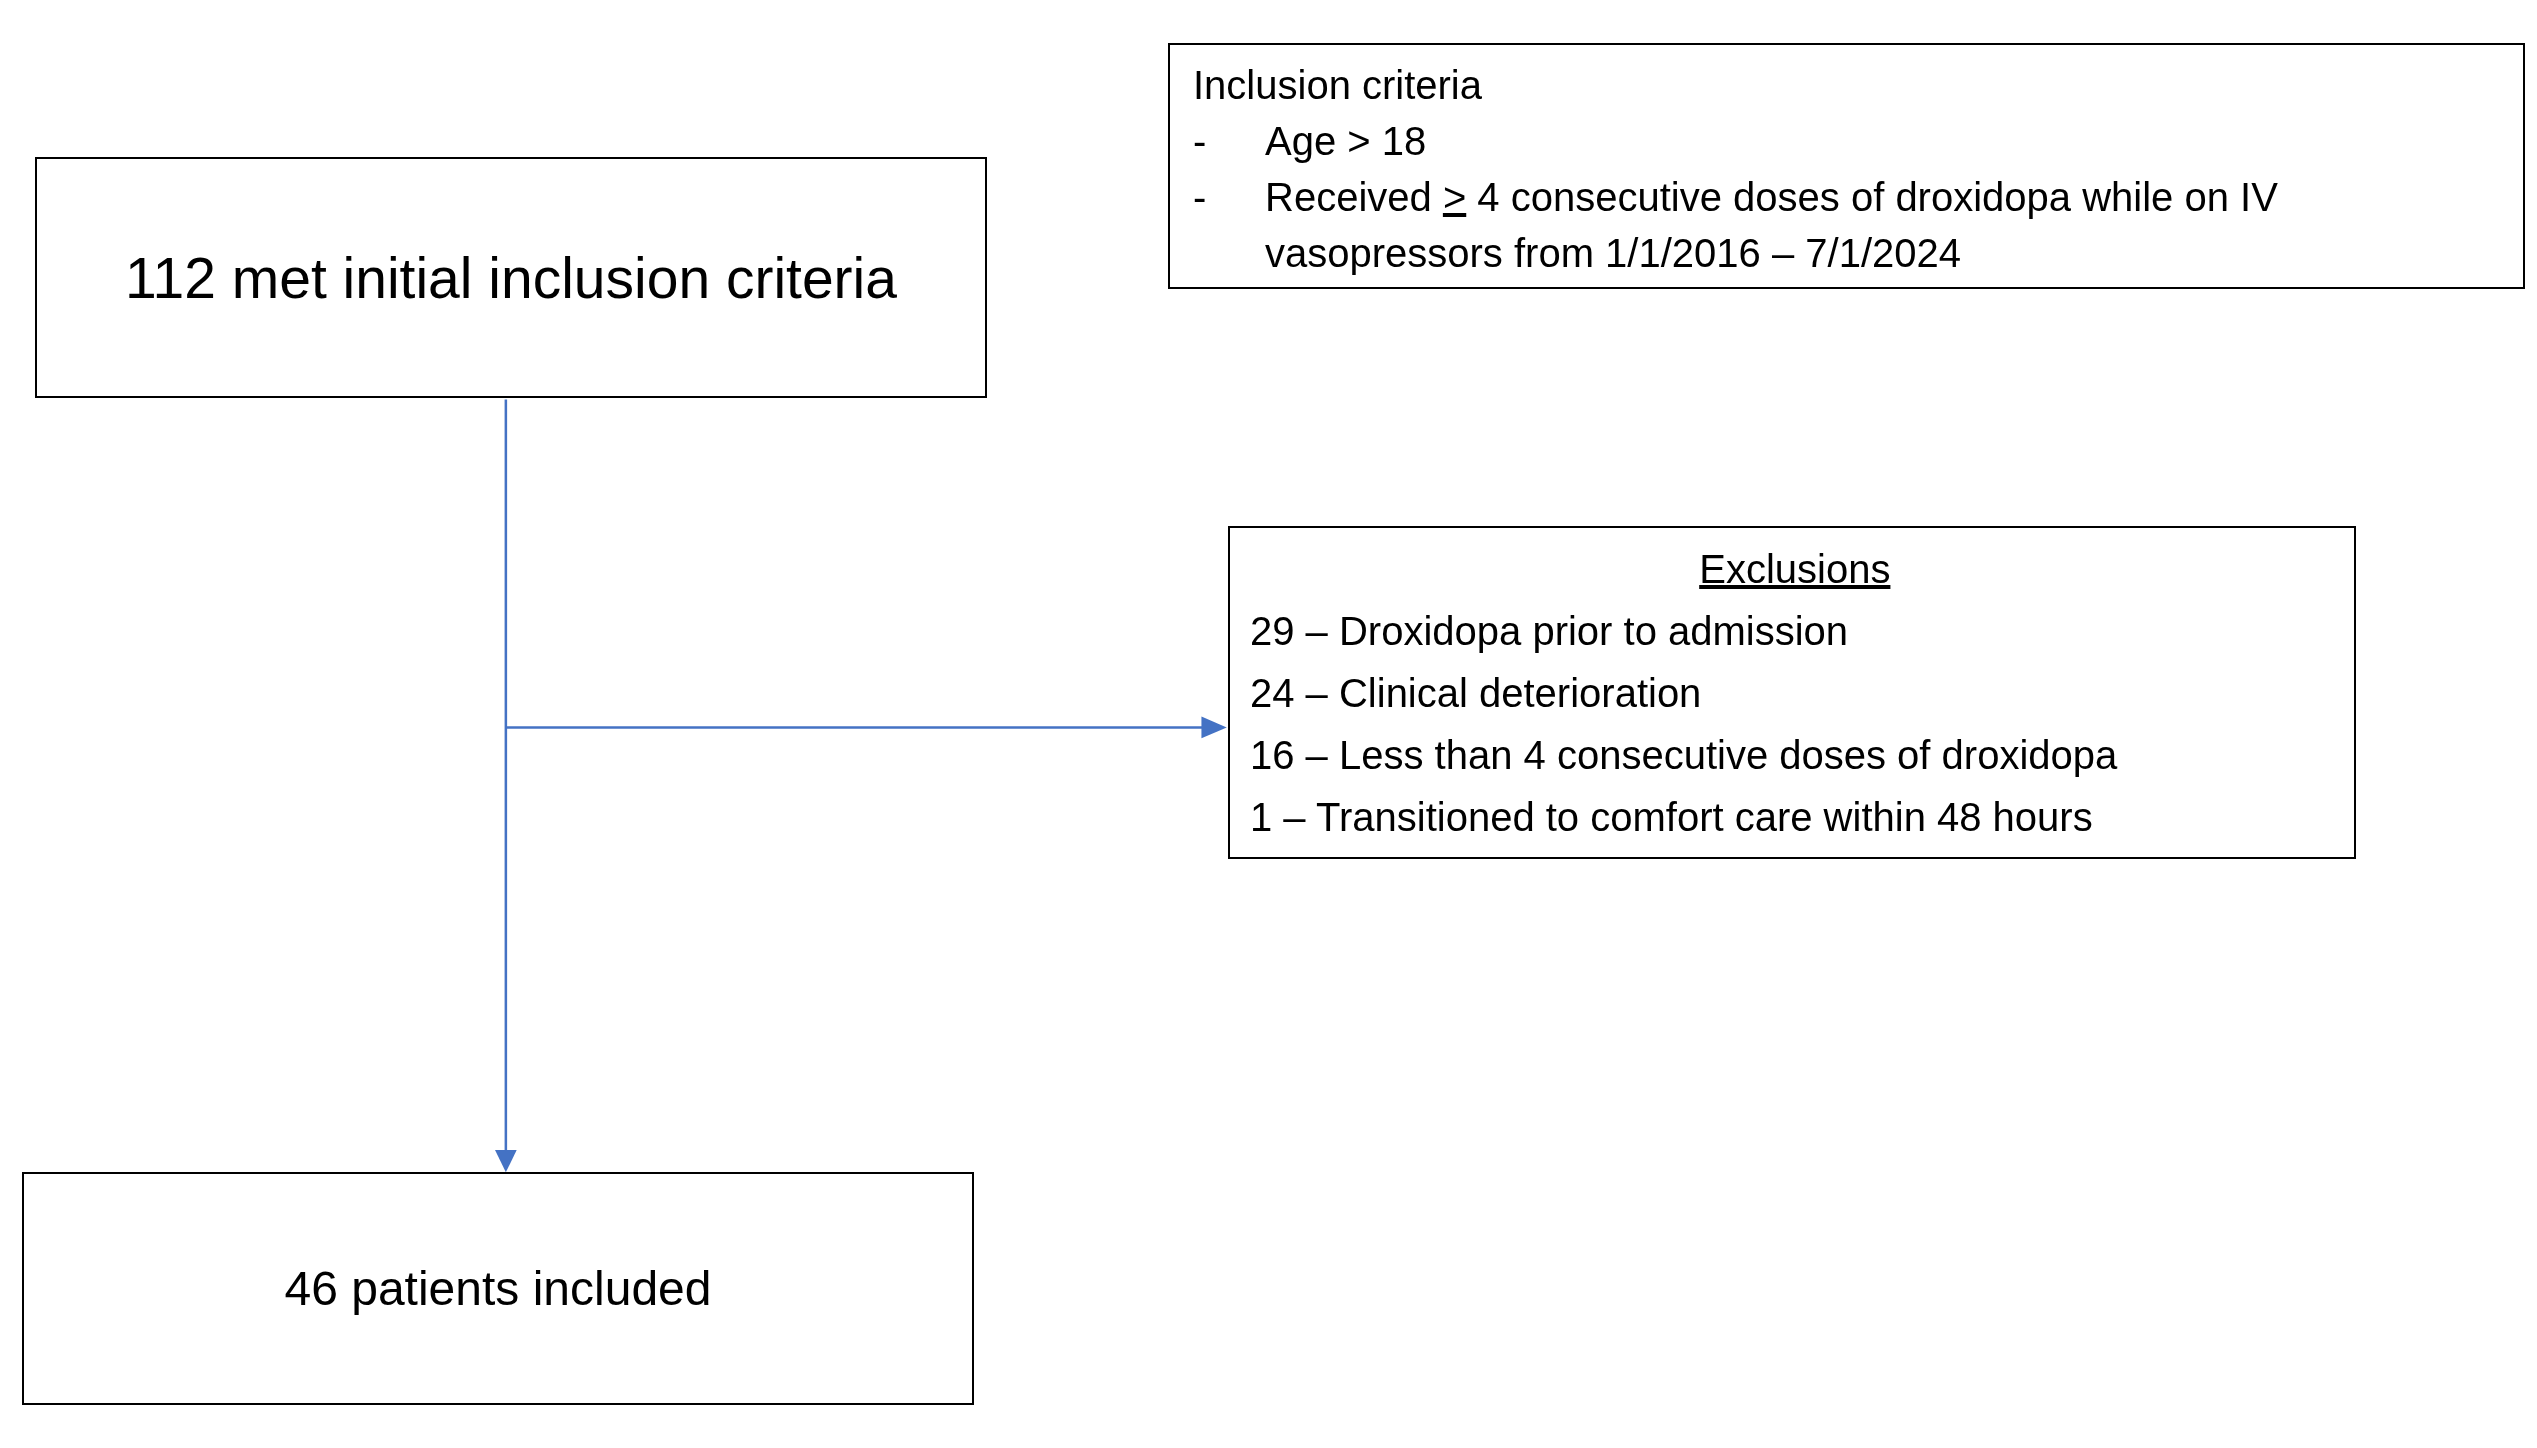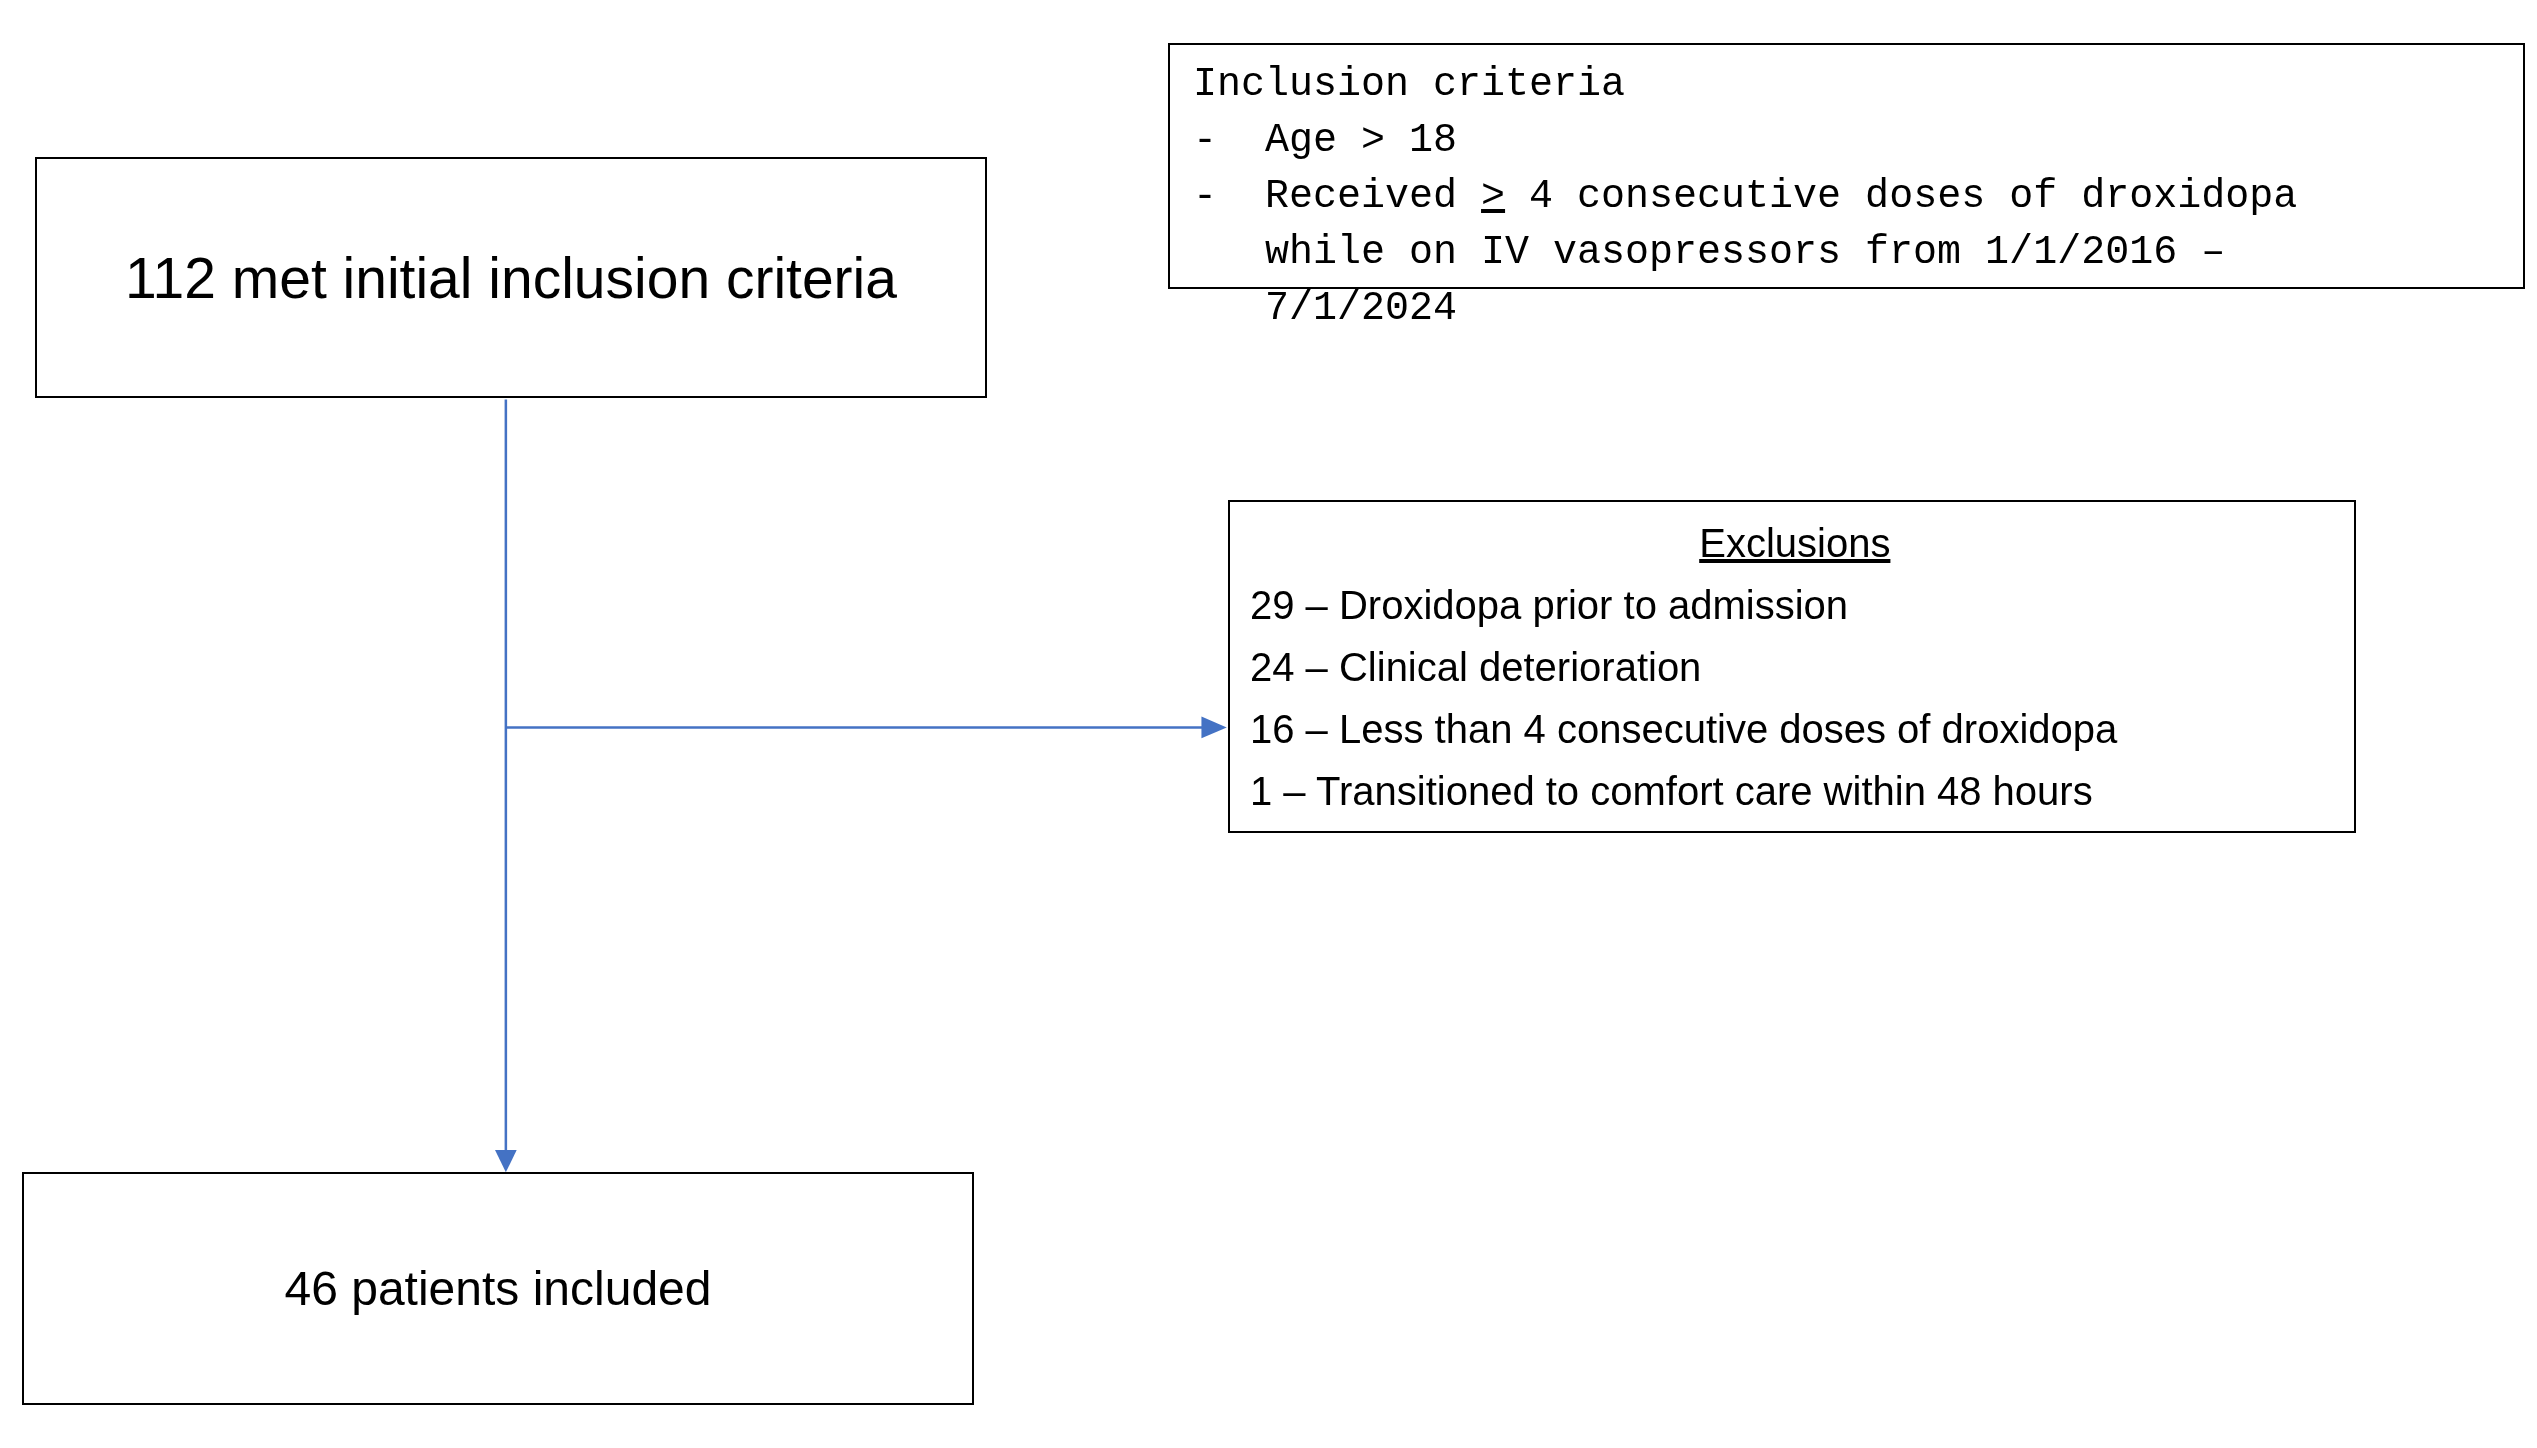--- a/index.html
+++ b/index.html
@@ -39,29 +39,28 @@
     font-size: 48px;
     text-align: center;
   }
   
   .box-inclusion {
     left: 1168px; top: 43px; width: 1357px; height: 246px;
     border-width: 2.2px;
     font-size: 40px;
     line-height: 56px;
     padding: 11.6px 17.3px 0 23px;
-    font-family: Liberation Mono, monospace;
   }
   .inc-item { display: flex; align-items: flex-start; }
   .inc-bullet { flex: 0 0 72px; }
   .inc-text { max-width: 1120px; }
   .geq { text-decoration: underline; }
   
   .box-exclusions {
-    left: 1228px; top: 500px; width: 1128px; height: 333px;
+    left: 1228px; top: 526px; width: 1128px; height: 333px;
     border-width: 2.2px;
     font-size: 40px;
     line-height: 62px;
     padding: 10px 14.4px 0 20px;
   }
   .exc-title {
     text-align: center;
     text-decoration: underline;
   }
   .arrow-layer {

